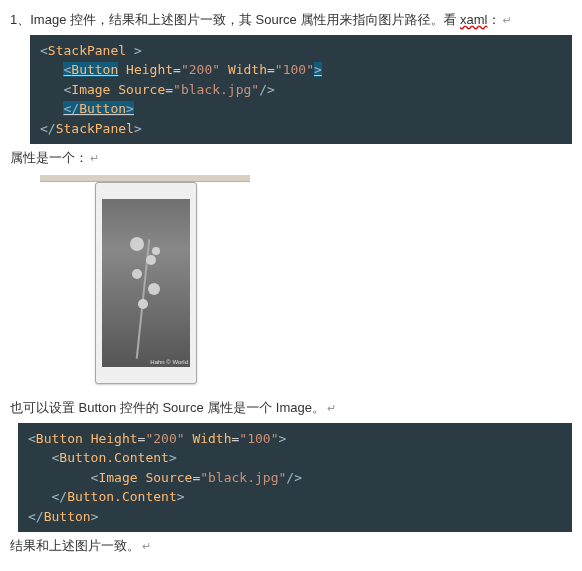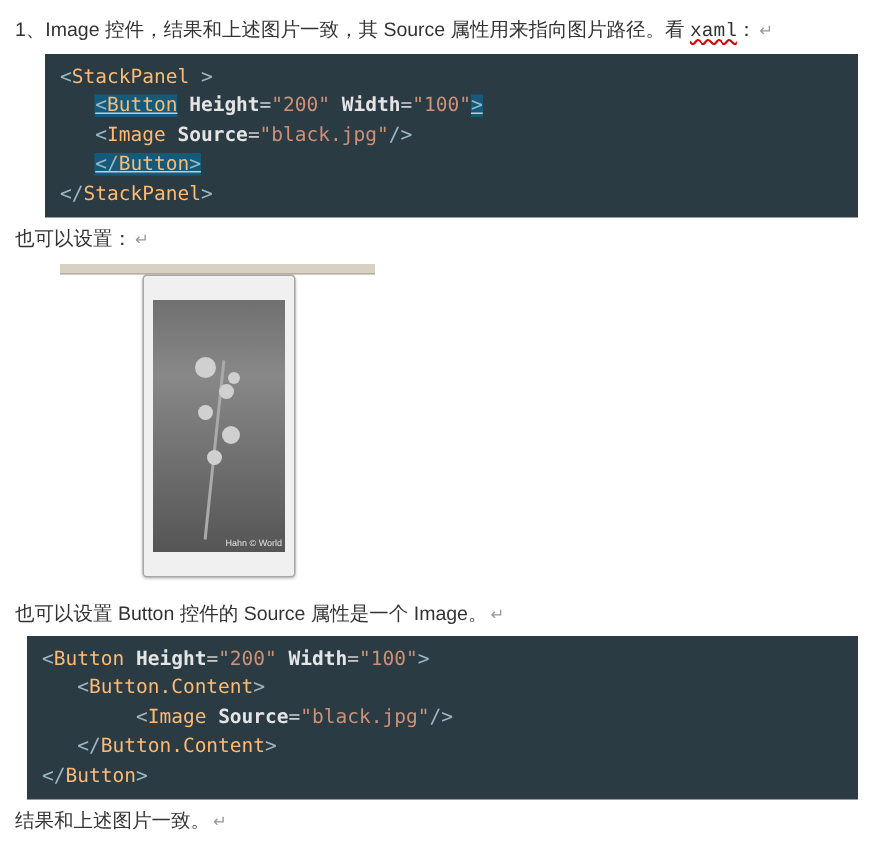--- a/index.html
+++ b/index.html
@@ -11,21 +11,20 @@
     width: 582px;
     box-sizing: border-box;
     background: #fff;
   }
   .para {
     margin: 4px 0;
     line-height: 1.6;
   }
   .underline-red {
     text-decoration: underline wavy #d00;
-    font-family: Liberation Mono, monospace;
   }
   .crlf {
     color: #999;
     font-size: 11px;
     margin-left: 2px;
   }
   .code-block {
     background: #2b3b44;
     font-family: Consolas, monospace;
     font-size: 13px;
@@ -33,21 +32,21 @@
     padding: 6px 10px;
     margin: 4px 0 4px 20px;
     white-space: pre;
     color: #ccc;
   }
   .cb2 {
     margin-left: 8px;
   }
   .tag-bracket { color: #9cb8c4; }
   .tag-name { color: #fdba74; }
-  .attr-name { color: #e5e5e5; font-weight: bold; }
+  .attr-name { color: #fdba74; }
   .attr-eq { color: #ccc; }
   .attr-val { color: #ce9178; }
   .hl { background: #145a7a; text-decoration: underline; }
   .image-demo-wrap {
     margin: 6px 0 14px 30px;
   }
   .image-demo-topbar {
     height: 6px;
     width: 210px;
     background: #d8d0c2;
@@ -107,21 +106,21 @@
   <span>1、</span><span>Image 控件，结果和上述图片一致，其 Source 属性用来指向图片路径。看 </span><span class="underline-red">xaml</span><span>：</span><span class="crlf">↵</span>
 </div>
 
 <div class="code-block"><span class="tag-bracket">&lt;</span><span class="tag-name">StackPanel</span><span class="tag-bracket"> &gt;</span>
 <span>   </span><span class="hl"><span class="tag-bracket">&lt;</span><span class="tag-name">Button</span></span><span> </span><span class="attr-name">Height</span><span class="attr-eq">=</span><span class="attr-val">"200"</span><span> </span><span class="attr-name">Width</span><span class="attr-eq">=</span><span class="attr-val">"100"</span><span class="hl"><span class="tag-bracket">&gt;</span></span>
 <span class="tag-bracket">   &lt;</span><span class="tag-name">Image</span><span> </span><span class="attr-name">Source</span><span class="attr-eq">=</span><span class="attr-val">"black.jpg"</span><span class="tag-bracket">/&gt;</span>
 <span>   </span><span class="hl"><span class="tag-bracket">&lt;/</span><span class="tag-name">Button</span><span class="tag-bracket">&gt;</span></span>
 <span class="tag-bracket">&lt;/</span><span class="tag-name">StackPanel</span><span class="tag-bracket">&gt;</span></div>
 
 <div class="para">
-  <span>也可以设置：</span><span class="crlf">↵</span>
+  <span>属性是一个：</span><span class="crlf">↵</span>
 </div>
 
 <div class="image-demo-wrap">
   <div class="image-demo-topbar"></div>
   <div class="image-button">
     <div class="image-inner">
       <div class="stem"></div>
       <div class="flower f1"></div>
       <div class="flower f2"></div>
       <div class="flower f3"></div>

